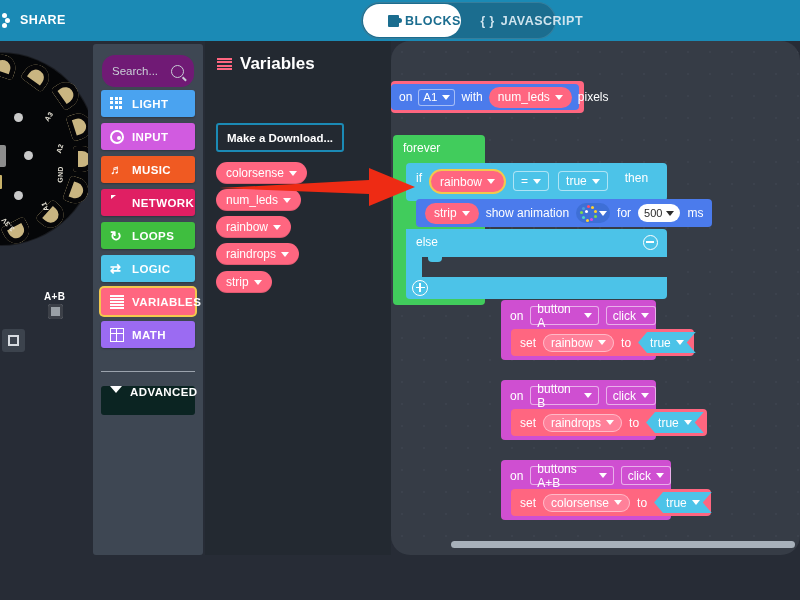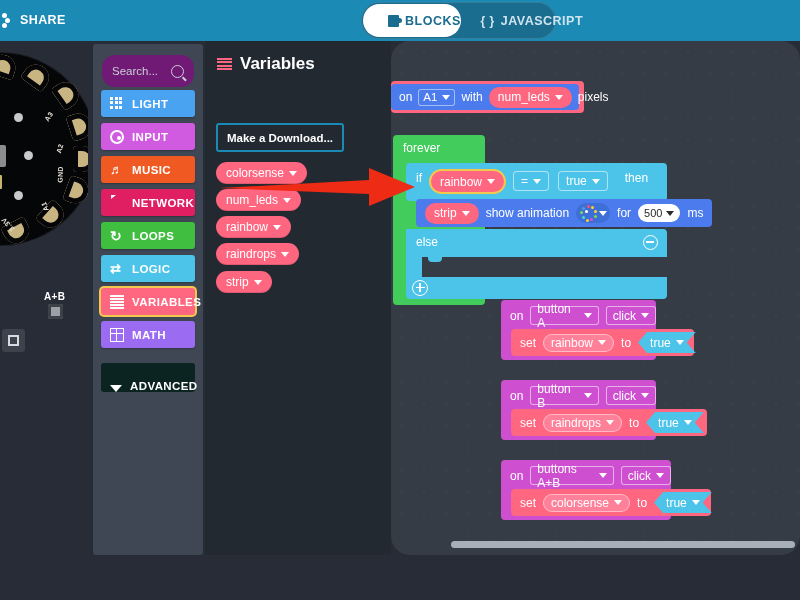--- a/index.html
+++ b/index.html
@@ -105,22 +105,22 @@
   .cat{
     position:absolute;left:8px;width:94px;height:27px;border-radius:3px;
     display:flex;align-items:center;gap:8px;padding-left:9px;box-sizing:border-box;
     color:#fff;font-size:11.5px;font-weight:bold;letter-spacing:.4px;
     box-shadow:0 1px 2px rgba(0,0,0,.25);
   }
   .cat .cicon{width:14px;height:14px;flex:0 0 14px;position:relative;}
   .cat.selected{box-shadow:0 0 0 2px #f2c94c;}
   .divider{position:absolute;left:8px;top:327px;width:94px;height:1px;background:#9ba3ad;}
   .cat-adv{
-    position:absolute;left:8px;top:319px;width:94px;height:29px;border-radius:3px;
-    background:#0b2422;display:flex;align-items:flex-end;gap:8px;padding-left:9px;box-sizing:border-box;
+    position:absolute;left:8px;top:342px;width:94px;height:29px;border-radius:3px;
+    background:#0b2422;display:flex;align-items:flex-start;gap:8px;padding-left:9px;box-sizing:border-box;
     color:#fff;font-size:11.5px;font-weight:bold;letter-spacing:.4px;
   }
   .chev{width:0;height:0;border-left:6px solid transparent;border-right:6px solid transparent;border-top:7px solid #fff;}
 
   
   .ic-grid{display:grid;grid-template-columns:repeat(3,3px);grid-template-rows:repeat(3,3px);gap:1.5px;}
   .ic-grid i{background:#fff;display:block;width:3px;height:3px;}
   .ic-ring{width:13px;height:13px;border:2px solid #fff;border-radius:50%;box-sizing:border-box;}
   .ic-ring:after{content:"";position:absolute;left:4.5px;top:4.5px;width:4px;height:4px;border-radius:50%;background:#fff;}
   .ic-music{font-size:13px;color:#fff;line-height:14px;}

